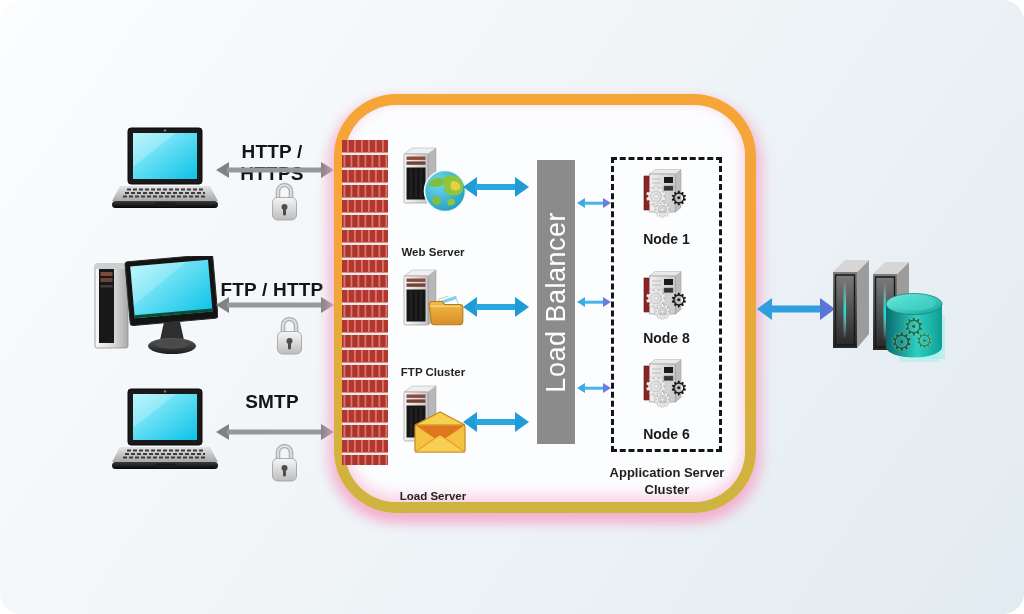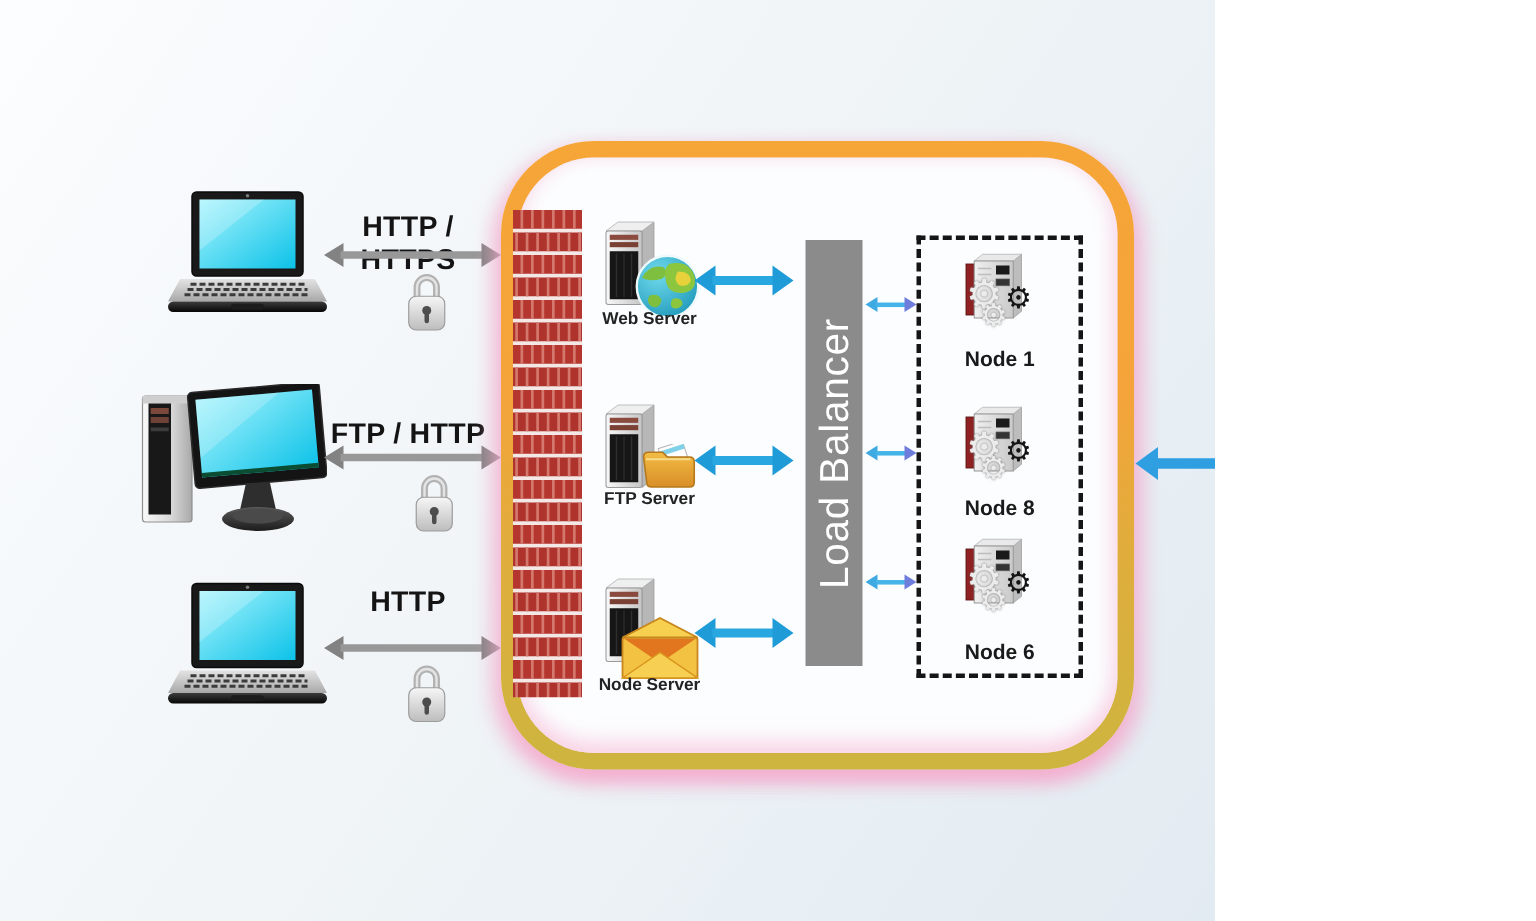--- a/index.html
+++ b/index.html
@@ -1,18 +1,18 @@
 <!DOCTYPE html>
 <html><head>
 <meta charset="utf-8">
 <style>
   html,body{margin:0;padding:0;}
   body{font-family:"Liberation Sans","DejaVu Sans",sans-serif;}
-  .stage{position:relative;width:810px;height:614px;overflow:hidden;
-         background:linear-gradient(125deg,#fbfdfe 0%,#f1f5f8 45%,#e2ebf1 100%);}
+  .stage{position:relative;width:1024px;height:614px;overflow:hidden;
+         background:linear-gradient(125deg,#fbfdfe 0%,#f1f5f8 45%,#e2ebf1 100%);border-radius:21px;}
   .abs{position:absolute;}
 
   
   .arr{position:absolute;}
   .arr .sh{position:absolute;top:50%;transform:translateY(-50%);}
   .arr .hl,.arr .hr{position:absolute;top:50%;transform:translateY(-50%);width:0;height:0;}
   .arr .hl{left:0;} .arr .hr{right:0;}
 
   .arr-gray{height:18px;}
   .arr-gray .sh{left:11px;right:11px;height:5px;background:#989898;}
@@ -29,21 +29,21 @@
   .arr-thin .hl{border:5px solid transparent;border-left:none;border-right:8px solid #3fa9e2;}
   .arr-thin .hr{border:5px solid transparent;border-right:none;border-left:8px solid #6e7cdc;}
 
   .arr-big{height:22px;}
   .arr-big .sh{left:13px;right:13px;height:7px;background:#2f9fe2;}
   .arr-big .hl{border:11px solid transparent;border-left:none;border-right:15px solid #2f9fe2;}
   .arr-big .hr{border:11px solid transparent;border-right:none;border-left:15px solid #5a74d8;}
 
   
   .protocol-label{font-size:19px;font-weight:600;color:#141414;text-align:center;letter-spacing:.2px;}
-  .srv-label{font-size:11.5px;font-weight:600;color:#232323;text-align:center;}
+  .srv-label{font-size:11.5px;font-weight:600;color:#232323;text-align:center;margin-top:39px;}
   .node-label{font-size:14px;font-weight:600;color:#1a1a1a;text-align:center;}
   .caption{font-size:13px;font-weight:600;color:#1f1f1f;text-align:center;line-height:17px;}
 
   
   .dmz{left:334px;top:94px;width:422px;height:419px;border-radius:62px;
        background:linear-gradient(180deg,#f6a637 0%,#f4a43a 40%,#e0ad3c 65%,#cdb53f 100%);
        box-shadow:0 7px 14px rgba(245,170,205,.85),-7px 7px 12px rgba(245,170,205,.45),7px 7px 12px rgba(245,170,205,.45);}
   .dmz-inner{position:absolute;left:11px;top:11px;right:11px;bottom:11px;border-radius:51px;
        background:#fcfdfe;
        box-shadow:inset 0 -9px 12px rgba(248,195,220,.55),inset -6px 0 10px rgba(248,195,220,.28),inset 6px 0 10px rgba(248,195,220,.22);}
@@ -251,21 +251,21 @@
     </svg>
   <svg class="abs" style="left:92px;top:256px" width="126" height="110">
       <use href="#sym-desktop"></use>
     </svg>
   <svg class="abs" style="left:112px;top:388px" width="106" height="84">
       <use href="#sym-laptop"></use>
     </svg>
 
   <div class="abs protocol-label" style="left:212px;top:141px;width:120px">HTTP / HTTPS</div>
   <div class="abs protocol-label" style="left:212px;top:279px;width:120px">FTP / HTTP</div>
-  <div class="abs protocol-label" style="left:212px;top:391px;width:120px">HTTP</div>
+  <div class="abs protocol-label" style="left:212px;top:391px;width:120px">SMTP</div>
 
   <div class="arr arr-gray" style="left:216px;top:161px;width:118px">
       <i class="hl"></i>
       <i class="sh"></i>
       <i class="hr"></i>
     </div>
   <div class="arr arr-gray" style="left:216px;top:296px;width:118px">
       <i class="hl"></i>
       <i class="sh"></i>
       <i class="hr"></i>
@@ -318,29 +318,29 @@
       <use href="#sym-globe"></use>
     </svg>
   <div class="abs srv-label" style="left:383px;top:207px;width:100px">Web Server</div>
 
   <svg class="abs" style="left:401px;top:269px" width="42" height="58">
       <use href="#sym-tower"></use>
     </svg>
   <svg class="abs" style="left:428px;top:296px" width="38" height="32">
       <use href="#sym-folder"></use>
     </svg>
-  <div class="abs srv-label" style="left:383px;top:327px;width:100px">FTP Server</div>
+  <div class="abs srv-label" style="left:383px;top:327px;width:100px">FTP Cluster</div>
 
   <svg class="abs" style="left:401px;top:385px" width="42" height="58">
       <use href="#sym-tower"></use>
     </svg>
   <svg class="abs" style="left:414px;top:411px" width="52" height="42">
       <use href="#sym-envelope"></use>
     </svg>
-  <div class="abs srv-label" style="left:383px;top:451px;width:100px">Node Server</div>
+  <div class="abs srv-label" style="left:383px;top:451px;width:100px">Load Server</div>
 
   <div class="arr arr-blue" style="left:463px;top:177px;width:66px">
       <i class="hl"></i>
       <i class="sh"></i>
       <i class="hr"></i>
     </div>
   <div class="arr arr-blue" style="left:463px;top:297px;width:66px">
       <i class="hl"></i>
       <i class="sh"></i>
       <i class="hr"></i>
@@ -396,20 +396,24 @@
   <div class="abs node-icon" style="left:640px;top:357px">
     <svg width="54" height="50">
         <use href="#sym-node"></use>
       </svg>
     <span class="gear gear-light" style="left:4px;top:16px;font-size:27px">⚙</span>
     <span class="gear gear-light" style="left:13px;top:33px;font-size:21px">⚙</span>
     <span class="gear gear-dark" style="left:30px;top:21px;font-size:20px">⚙</span>
   </div>
   <div class="abs node-label" style="left:611px;top:426px;width:111px">Node 6</div>
 
+  <div class="abs caption" style="left:592px;top:464px;width:150px">
+    <div>Application Server</div>
+    <div>Cluster</div>
+  </div>
 
   <div class="arr arr-big" style="left:757px;top:298px;width:78px">
       <i class="hl"></i>
       <i class="sh"></i>
       <i class="hr"></i>
     </div>
 
   <svg class="abs" style="left:828px;top:251px" width="86" height="103">
       <use href="#sym-racks"></use>
     </svg>

